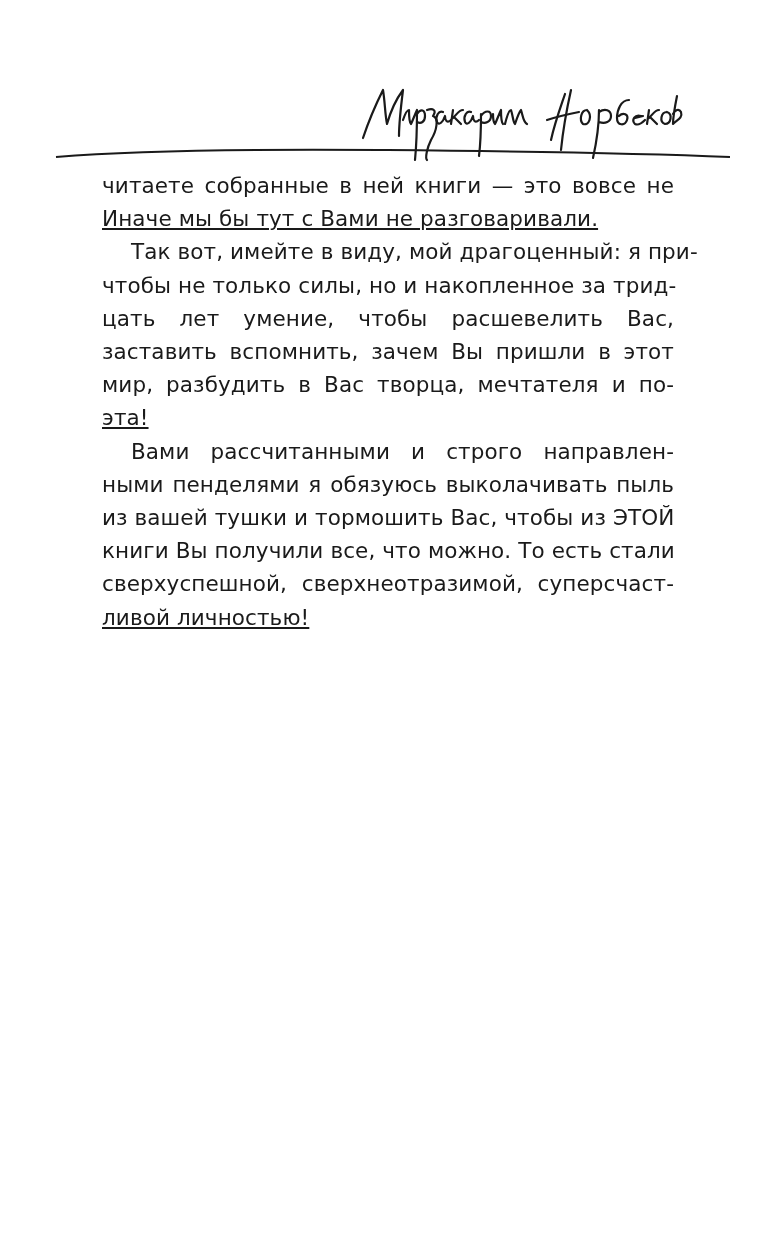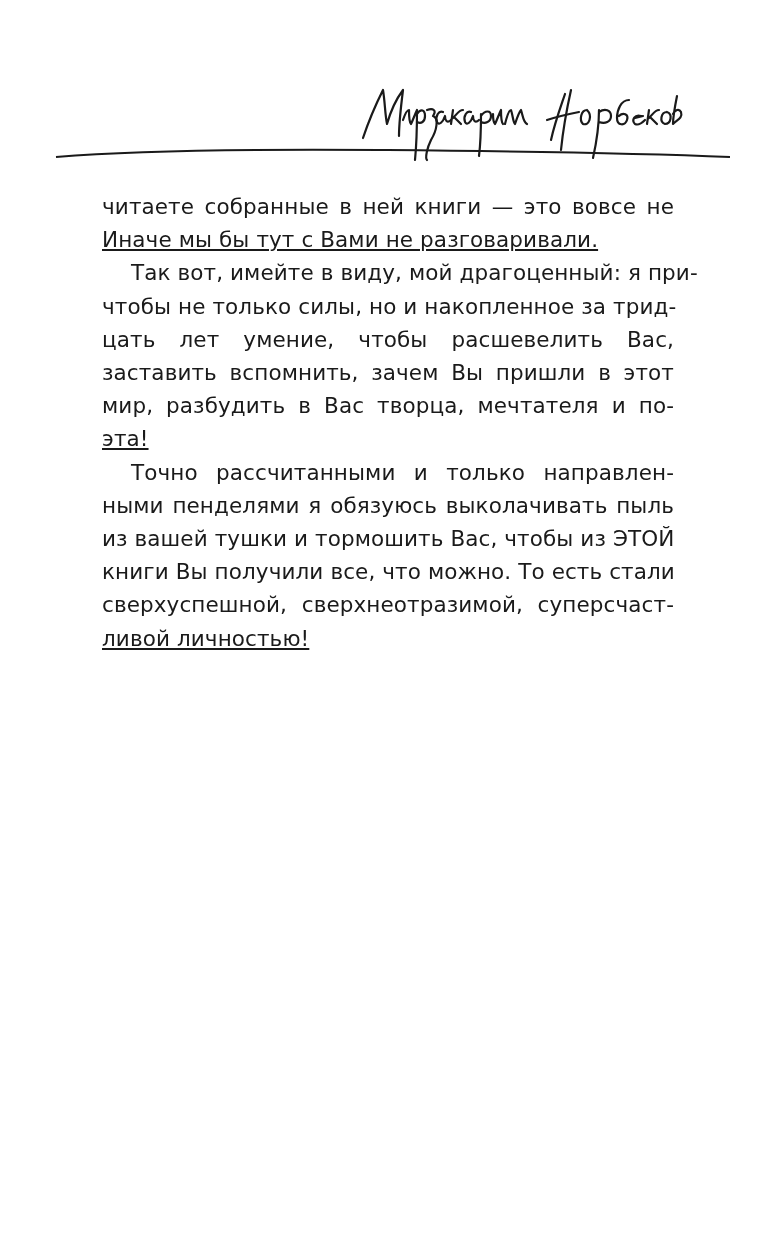--- a/index.html
+++ b/index.html
@@ -32,21 +32,21 @@
     .header-rule {
       position: absolute;
       left: 50px;
       top: 140px;
       width: 690px;
       height: 30px;
     }
     .content {
       position: absolute;
       left: 102px;
-      top: 190px;
+      top: 169px;
       width: 572px;
     }
     .para {
       margin: 0;
       font-size: 21.5px;
       line-height: 33.2px;
       text-align: justify;
       text-align-last: left;
       hyphens: manual;
       letter-spacing: 0.1px;
@@ -110,20 +110,20 @@
   </p>
   <p class="para indent">
     <span class="line">Так вот, имейте в виду, мой драгоценный: я при-</span>
     <span class="line">чтобы не только силы, но и накопленное за трид-</span>
     <span class="line">цать лет умение, чтобы расшевелить Вас,</span>
     <span class="line">заставить вспомнить, зачем Вы пришли в этот</span>
     <span class="line">мир, разбудить в Вас творца, мечтателя и по-</span>
     <span class="line last">эта!</span>
   </p>
   <p class="para indent">
-    <span class="line">Точно рассчитанными и только направлен-</span>
+    <span class="line">Вами рассчитанными и строго направлен-</span>
     <span class="line">ными пенделями я обязуюсь выколачивать пыль</span>
     <span class="line">из вашей тушки и тормошить Вас, чтобы из ЭТОЙ</span>
     <span class="line">книги Вы получили все, что можно. То есть стали</span>
     <span class="line">сверхуспешной, сверхнеотразимой, суперсчаст-</span>
     <span class="line last">ливой личностью!</span>
   </p>
 </div>
 
 </body></html>

